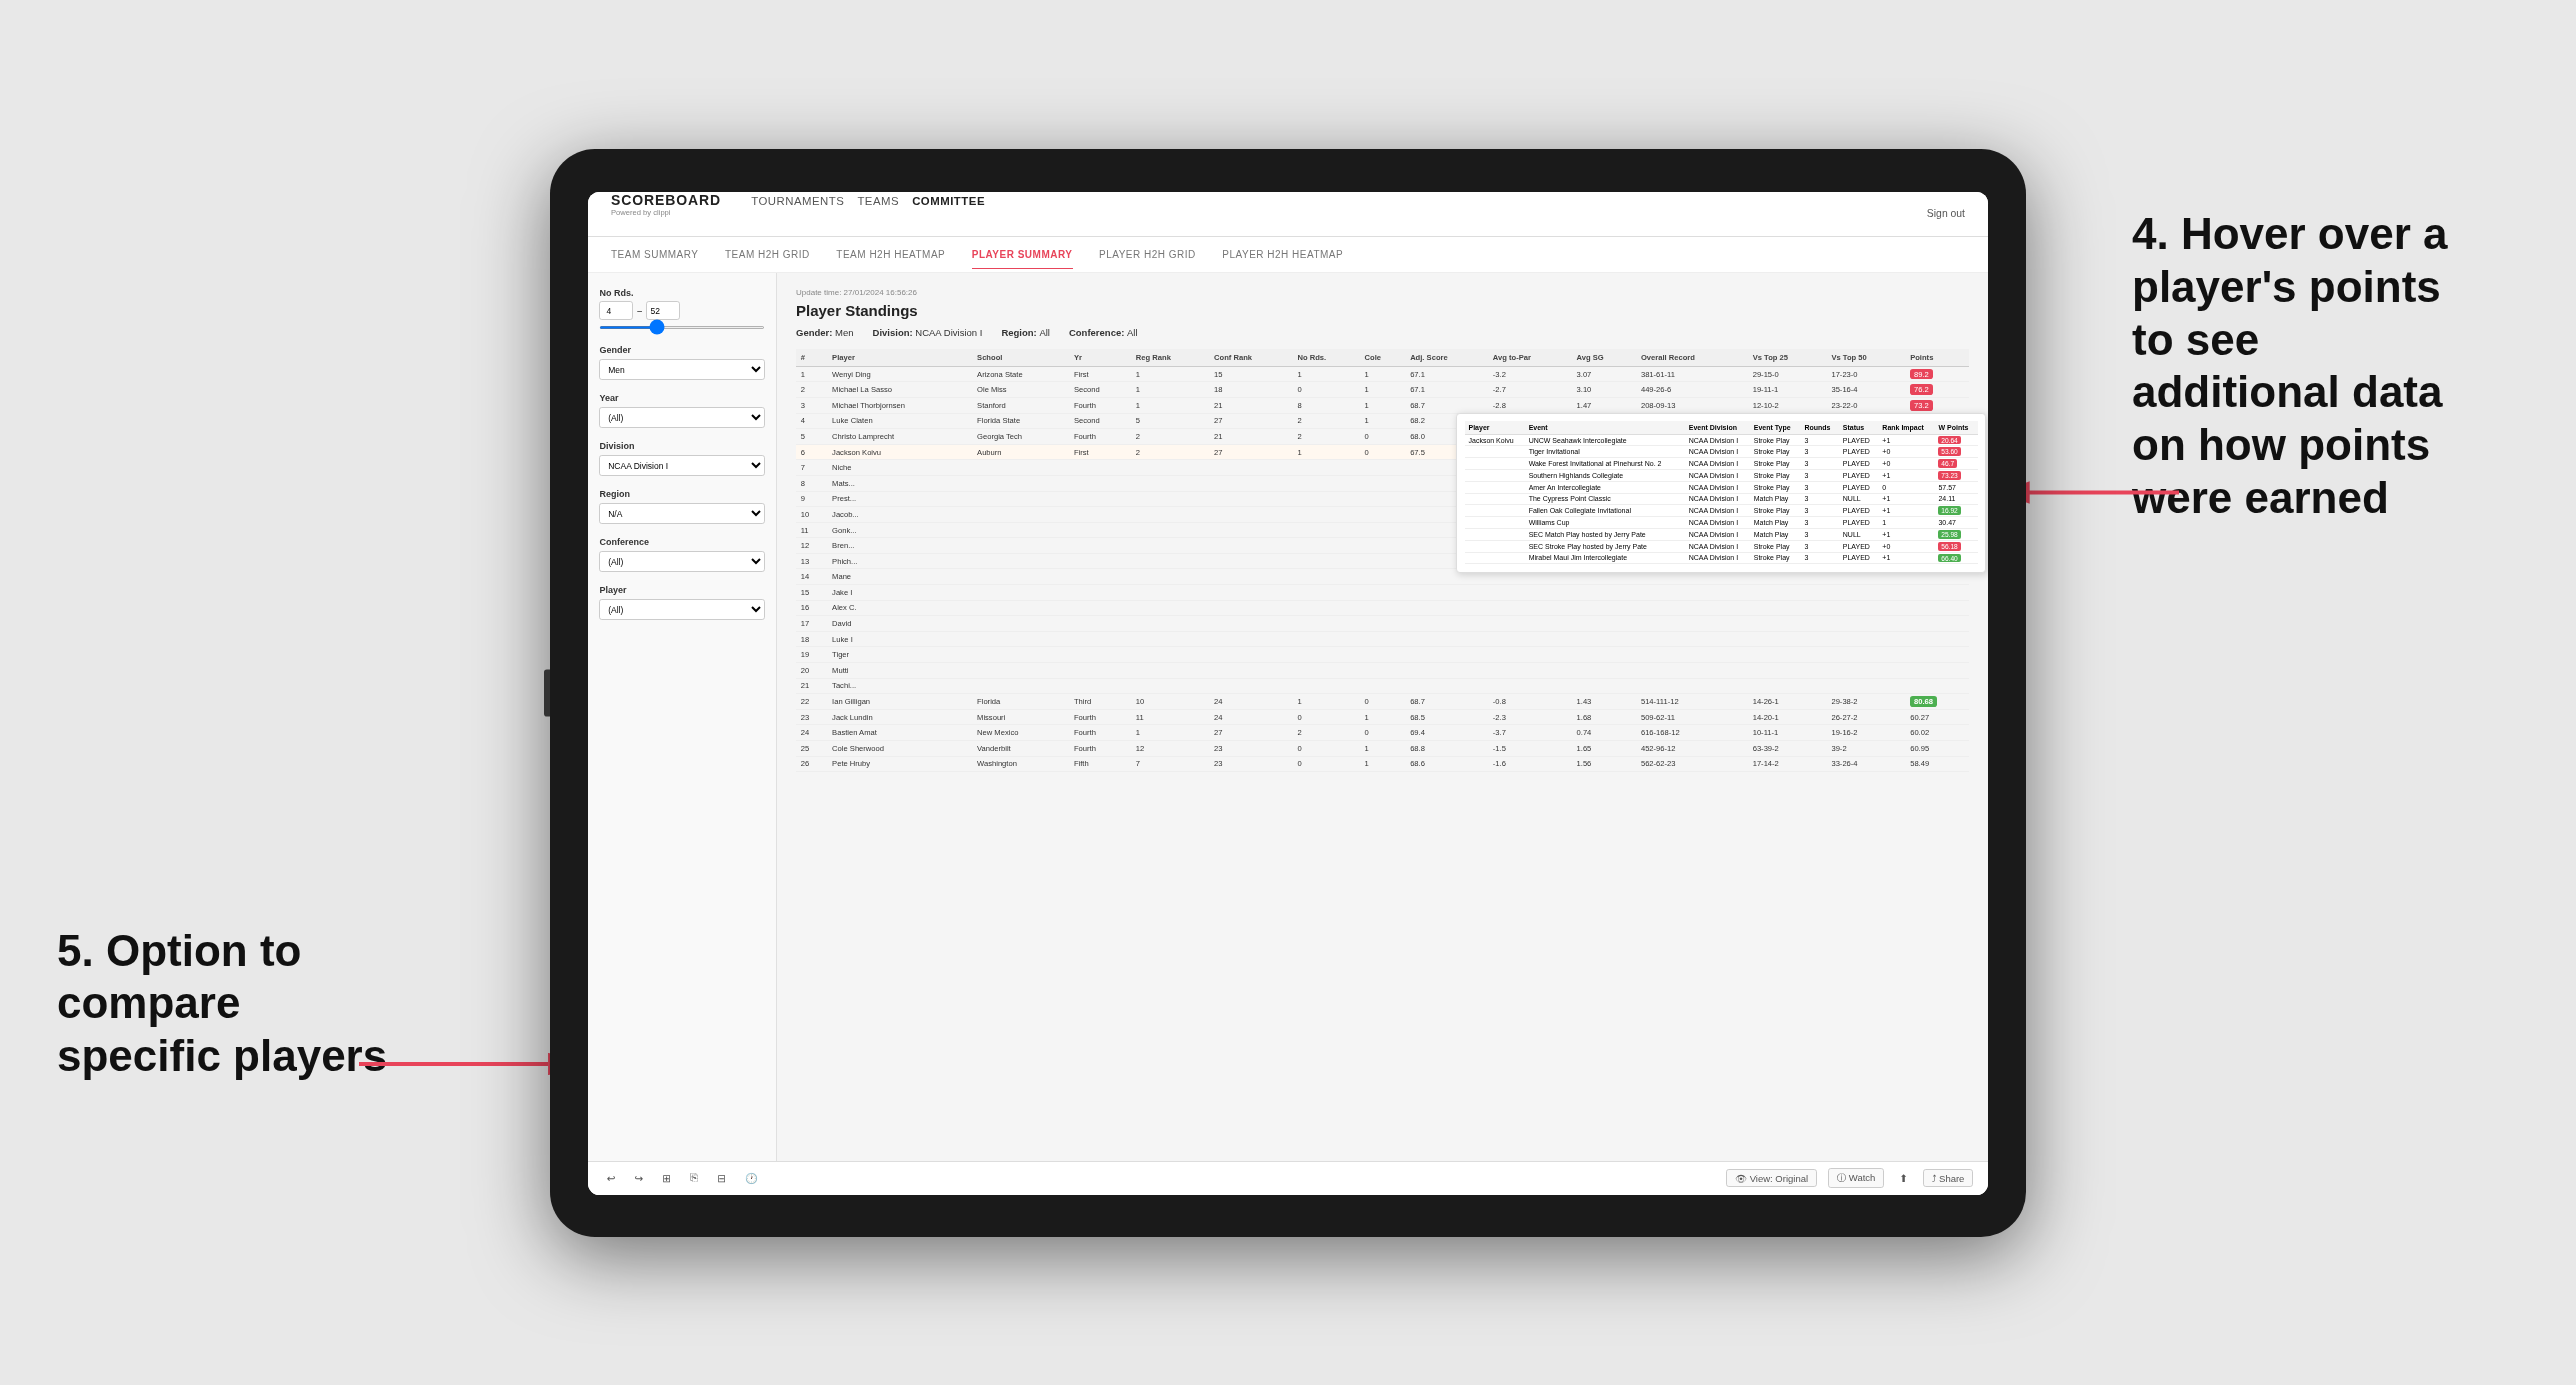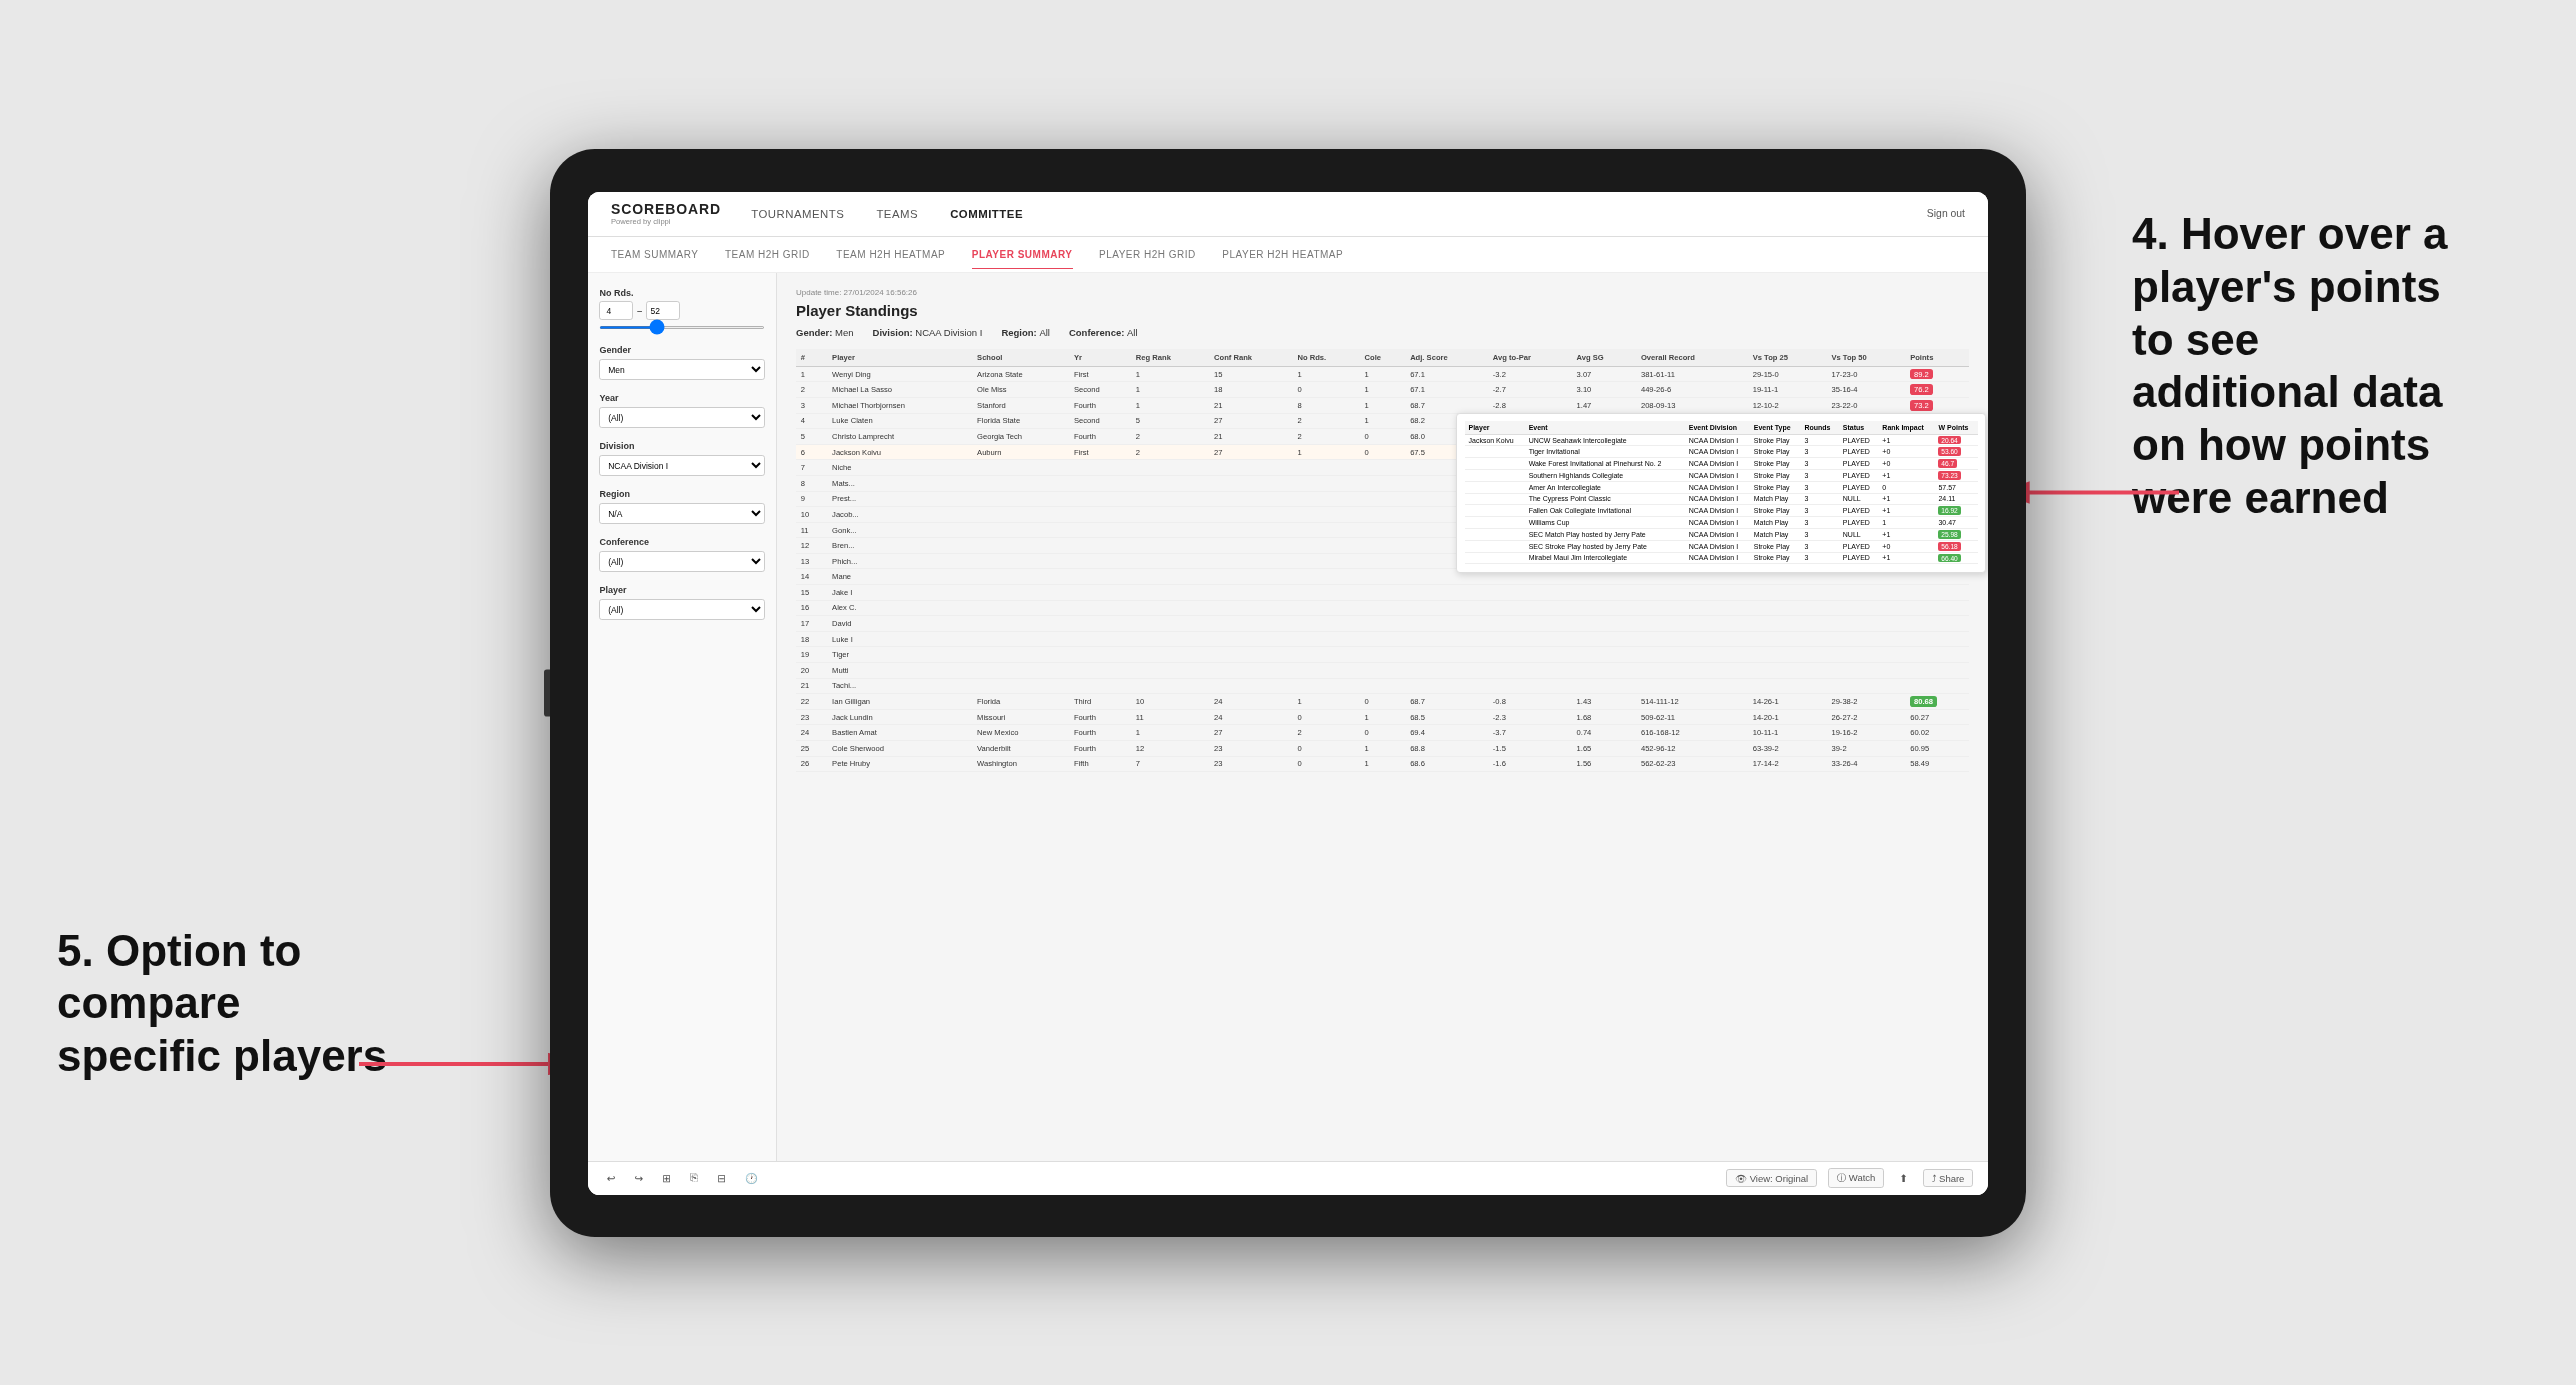--- a/index.html
+++ b/index.html
@@ -45,21 +45,20 @@
       overflow: hidden;
       display: flex;
       flex-direction: column;
     }
 
     
     .top-nav {
       background: #fff;
       border-bottom: 0.9px solid #ddd;
       display: flex;
-      align-items: center;
       padding: 0 23px;
       height: 45px;
       flex-shrink: 0;
     }
 
     .logo-area {
       display: flex;
       flex-direction: column;
       margin-right: 30px;
     }
@@ -71,21 +70,21 @@
       color: #222;
     }
 
     .logo-sub {
       font-size: 7.6px;
       color: #888;
     }
 
     .nav-links {
       display: flex;
-      gap: 32px;
+      gap: 13px;
       flex: 1;
     }
 
     .nav-link {
       font-size: 11.4px;
       color: #555;
       cursor: pointer;
       text-transform: uppercase;
       letter-spacing: 0.5px;
       padding: 3.8px 0;

